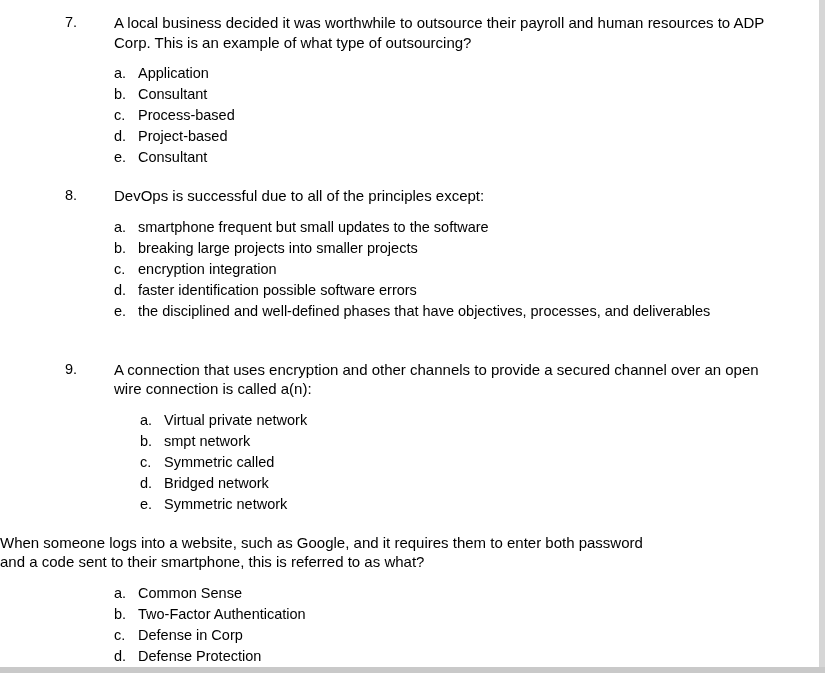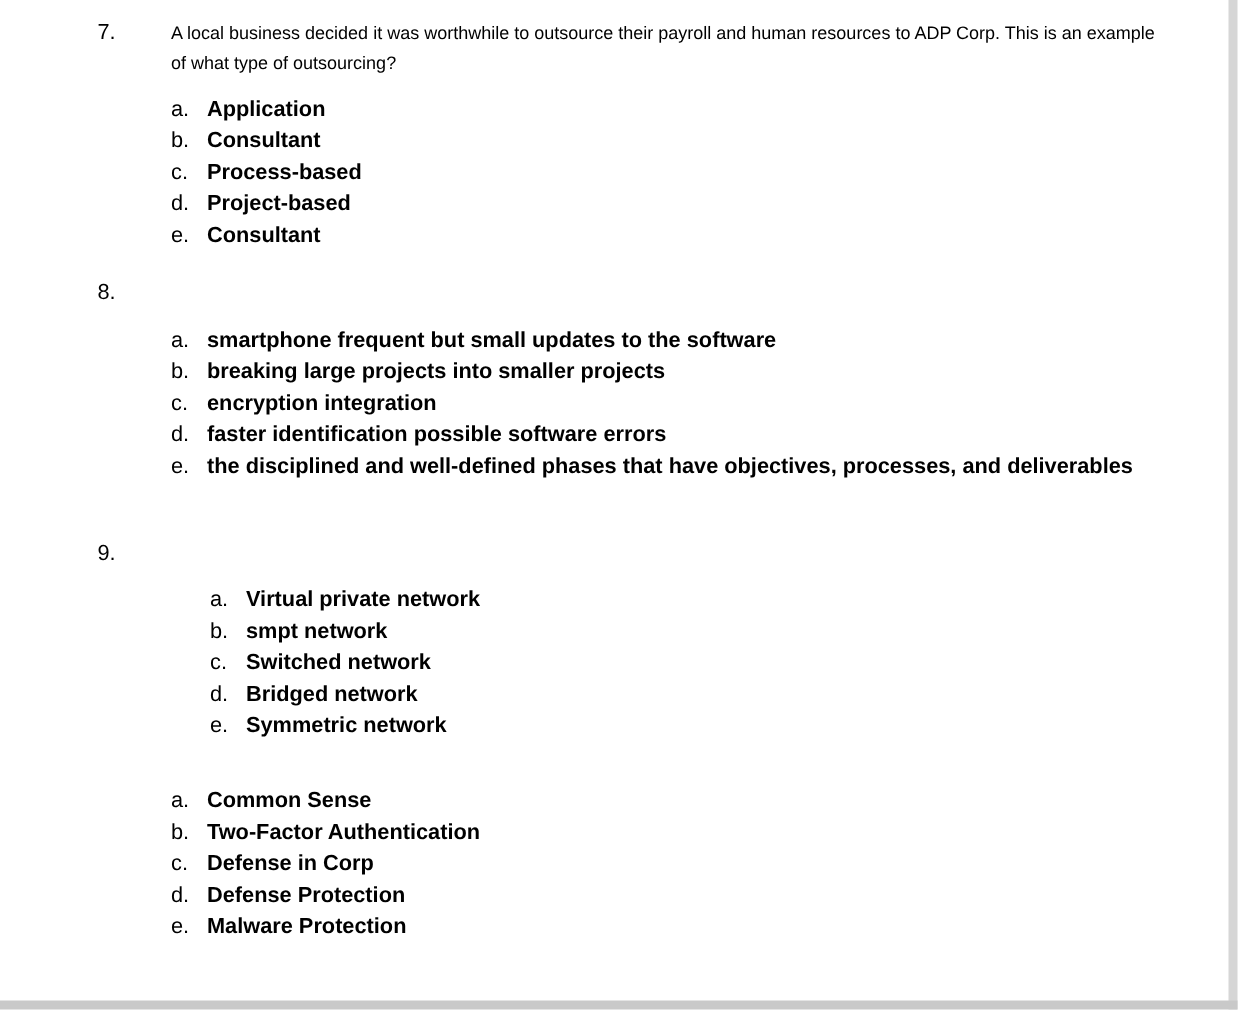--- a/index.html
+++ b/index.html
@@ -41,37 +41,36 @@
     box-sizing: content-box;
     flex: 0 0 auto;
     font-size: 14.5px;
     line-height: 19.5px;
   }
   .q-number-inner {
     display: inline-block;
   }
   .q-text {
     width: 660px;
-    font-size: 12px;
+    font-size: 15px;
     line-height: 19.5px;
   }
   .options {
     margin: 11px 0 0 114px;
   }
   .option {
     display: flex;
     font-size: 14.5px;
     line-height: 21px;
   }
   .opt-letter {
     flex: 0 0 24px;
   }
   .opt-text {
     flex: 1 1 auto;
-    font-weight: bold;
   }
   .edge-right {
     position: absolute;
     top: 0;
     right: 0;
     width: 6px;
     height: 673px;
     background: #d6d6d6;
   }
   .edge-bottom {
@@ -120,20 +119,21 @@
     <div class="opt-text">Consultant</div>
   </div>
 </div>
   </div>
 
   <div class="question">
     <div class="q-header">
       <div class="q-number">
         <span class="q-number-inner">8.</span>
       </div>
+      <div class="q-text">DevOps is successful due to all of the principles except:</div>
     </div>
     <div class="options">
   <div class="option">
     <div class="opt-letter">a.</div>
     <div class="opt-text">smartphone frequent but small updates to the software</div>
   </div>
 
   <div class="option">
     <div class="opt-letter">b.</div>
     <div class="opt-text">breaking large projects into smaller projects</div>
@@ -154,51 +154,53 @@
     <div class="opt-text">the disciplined and well-defined phases that have objectives, processes, and deliverables</div>
   </div>
 </div>
   </div>
 
   <div class="question">
     <div class="q-header">
       <div class="q-number">
         <span class="q-number-inner">9.</span>
       </div>
+      <div class="q-text">A connection that uses encryption and other channels to provide a secured channel over an open wire connection is called a(n):</div>
     </div>
     <div class="options">
   <div class="option">
     <div class="opt-letter">a.</div>
     <div class="opt-text">Virtual private network</div>
   </div>
 
   <div class="option">
     <div class="opt-letter">b.</div>
     <div class="opt-text">smpt network</div>
   </div>
 
   <div class="option">
     <div class="opt-letter">c.</div>
-    <div class="opt-text">Switched network</div>
+    <div class="opt-text">Symmetric called</div>
   </div>
 
   <div class="option">
     <div class="opt-letter">d.</div>
     <div class="opt-text">Bridged network</div>
   </div>
 
   <div class="option">
     <div class="opt-letter">e.</div>
     <div class="opt-text">Symmetric network</div>
   </div>
 </div>
   </div>
 
   <div class="question">
     <div class="q-header">
+      <div class="q-text">When someone logs into a website, such as Google, and it requires them to enter both password and a code sent to their smartphone, this is referred to as what?</div>
     </div>
     <div class="options">
   <div class="option">
     <div class="opt-letter">a.</div>
     <div class="opt-text">Common Sense</div>
   </div>
 
   <div class="option">
     <div class="opt-letter">b.</div>
     <div class="opt-text">Two-Factor Authentication</div>

